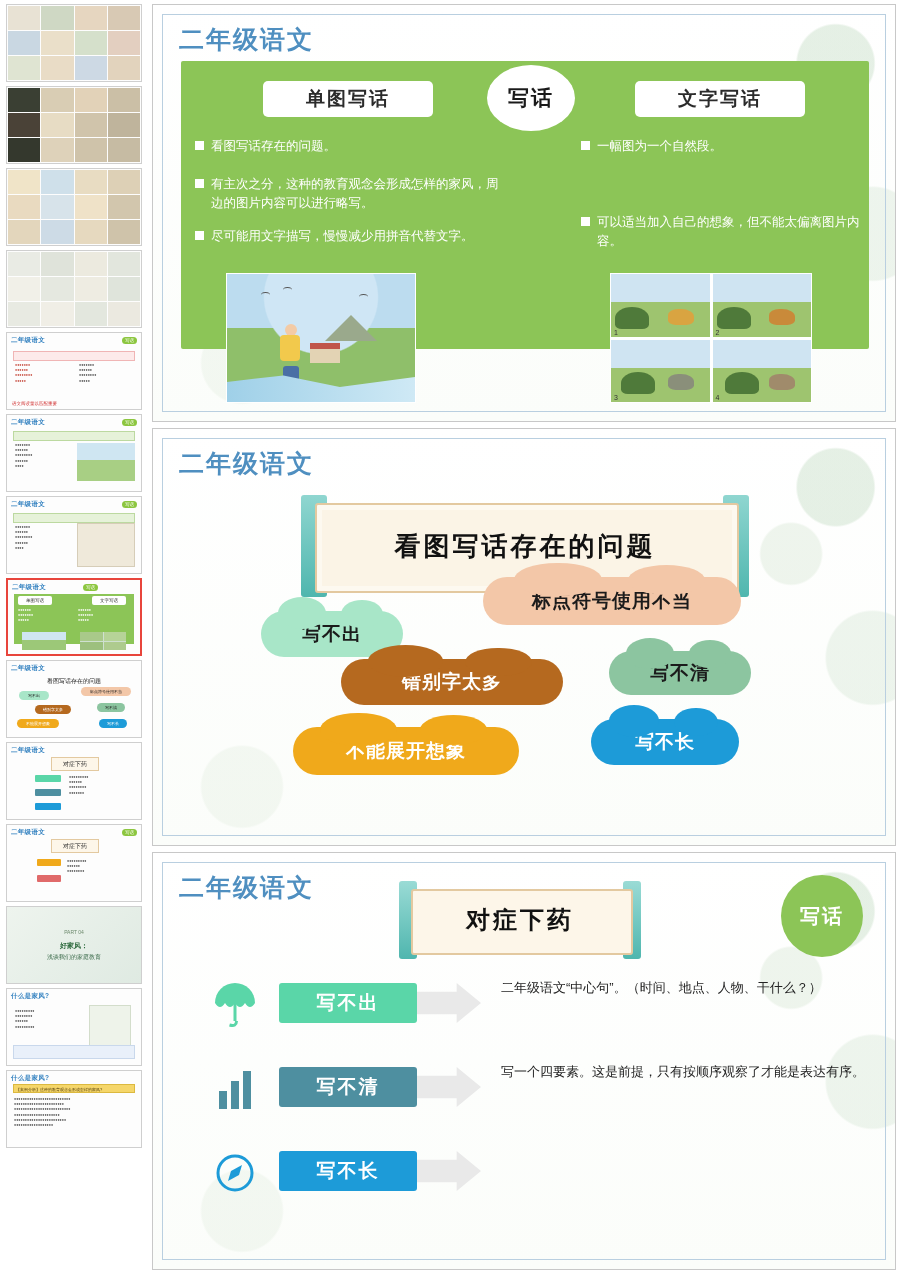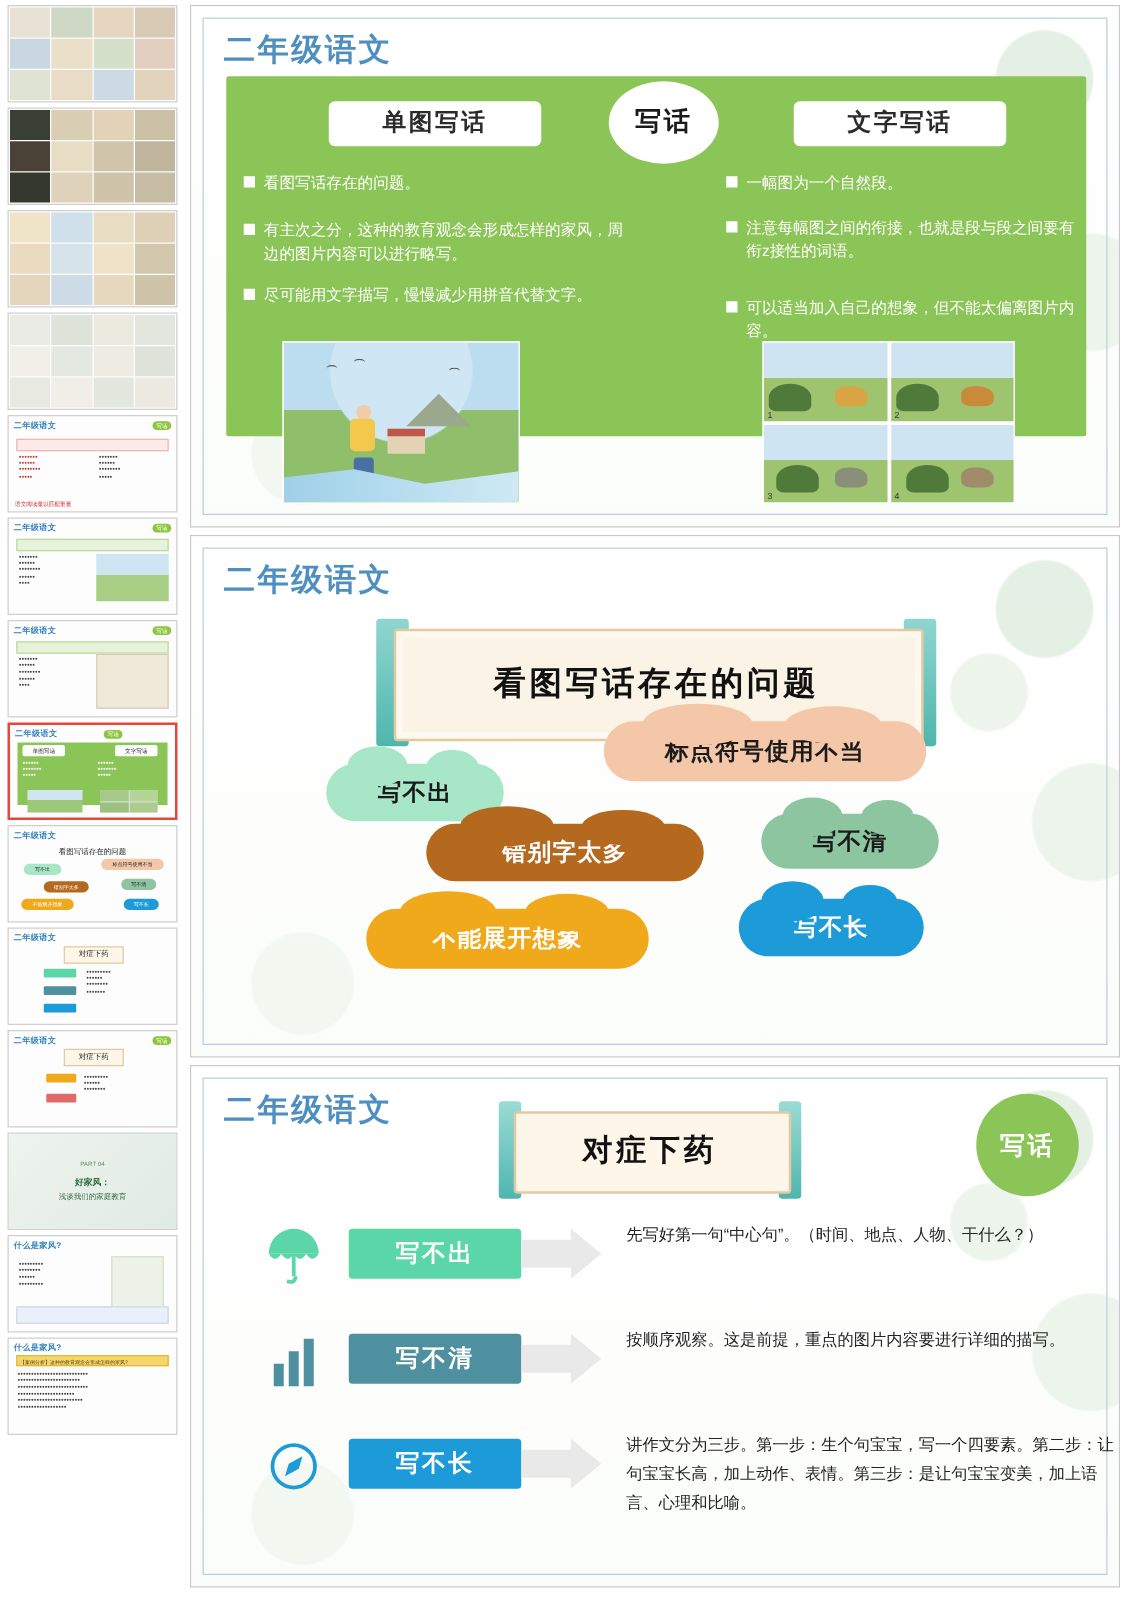--- a/index.html
+++ b/index.html
@@ -602,25 +602,21 @@
       </div>
       <div class="bullet-row" style="left:428px;top:132px;width:280px;">
         <span class="bullet-sq"></span>
         <span>一幅图为一个自然段。</span>
       </div>
 
       <div class="bullet-row" style="left:42px;top:222px;width:312px;">
         <span class="bullet-sq"></span>
         <span>尽可能用文字描写，慢慢减少用拼音代替文字。</span>
       </div>
-      <div class="bullet-row" style="left:428px;top:168px;width:288px;">
-        <span class="bullet-sq"></span>
-        <span>注意每幅图之间的衔接，也就是段与段之间要有衔z接性的词语。</span>
-      </div>
-      <div class="bullet-row" style="left:428px;top:232px;width:288px;">
+      <div class="bullet-row" style="left:428px;top:208px;width:288px;">
         <span class="bullet-sq"></span>
         <span>可以适当加入自己的想象，但不能太偏离图片内容。</span>
       </div>
 
       <div class="pic-frame" style="left:73px;top:268px;width:188px;height:128px;">
         <div class="illus-a">
           <span class="bird" style="left:18%;top:14%"></span>
           <span class="bird" style="left:30%;top:10%"></span>
           <span class="bird" style="left:70%;top:16%"></span>
           <span class="mount"></span>
@@ -692,43 +688,42 @@
         <div class="row-icon">
           <svg width="52" height="48" viewBox="0 0 52 48">
             <path d="M6 22 A20 20 0 0 1 46 22 Z" fill="#5ad6a8"></path>
             <path d="M6 22 q5 8 10 0 q5 8 10 0 q5 8 10 0 q5 8 10 0" fill="#5ad6a8"></path>
             <rect x="24.5" y="22" width="3" height="18" fill="#5ad6a8"></rect>
             <path d="M27.5 40 q0 6 -7 4" stroke="#5ad6a8" stroke-width="3" fill="none"></path>
           </svg>
         </div>
         <div class="row-label" style="background:#5ad6a8;">写不出</div>
         <div class="row-arrow"></div>
-        <div class="row-text">先写好第一句“中心句”。（时间、地点、人物、干什么？）</div>
+        <div class="row-text">二年级语文“中心句”。（时间、地点、人物、干什么？）</div>
       </div>
 
       <div class="row-item" style="top:208px;">
         <div class="row-icon">
           <svg width="52" height="48" viewBox="0 0 52 48">
             <rect x="10" y="26" width="8" height="18" fill="#4e8fa0"></rect>
             <rect x="22" y="16" width="8" height="28" fill="#4e8fa0"></rect>
             <rect x="34" y="6" width="8" height="38" fill="#4e8fa0"></rect>
           </svg>
         </div>
         <div class="row-label" style="background:#4e8fa0;">写不清</div>
         <div class="row-arrow"></div>
-        <div class="row-text">按顺序观察。这是前提，重点的图片内容要进行详细的描写。</div>
+        <div class="row-text">写一个四要素。这是前提，只有按顺序观察了才能是表达有序。</div>
       </div>
 
       <div class="row-item" style="top:292px;">
         <div class="row-icon">
           <svg width="52" height="48" viewBox="0 0 52 48">
             <circle cx="26" cy="24" r="17" fill="none" stroke="#1d9bd8" stroke-width="3"></circle>
             <path d="M33 16 L22 22 L19 32 L30 26 Z" fill="#1d9bd8"></path>
           </svg>
         </div>
         <div class="row-label" style="background:#1d9bd8;">写不长</div>
         <div class="row-arrow"></div>
-        <div class="row-text">讲作文分为三步。第一步：生个句宝宝，写一个四要素。第二步：让句宝宝长高，加上动作、表情。第三步：是让句宝宝变美，加上语言、心理和比喻。</div>
       </div>
     </div>
 
   </div>
 </div>
 
 </body></html>

